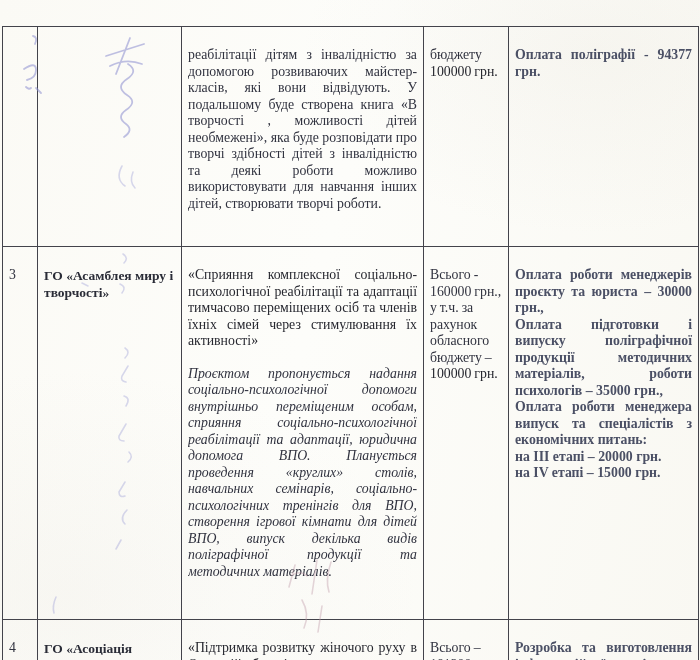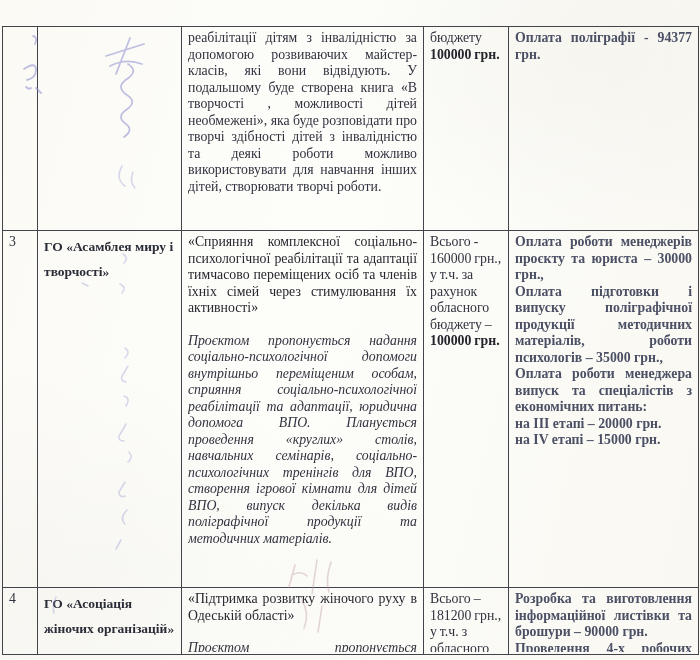--- a/index.html
+++ b/index.html
@@ -13,39 +13,39 @@
     font-family:"Liberation Serif","DejaVu Serif",serif;
     color:#30323f;
   }
   table.grid{
     position:absolute;left:2px;top:26px;width:696px;
     border-collapse:collapse;table-layout:fixed;
   }
   table.grid td{
     border:1.7px solid #43434b;
     vertical-align:top;
-    padding:3px 6px 1px 6px;
+    padding:20px 6px 1px 6px;
     font-size:13.8px;line-height:16.5px;
   }
   tr.r0{height:204px}
   tr.r1{height:357px}
   tr.r2{height:67px}
   .cw{overflow:hidden;}
   tr.r0 .cw{height:198px}
   tr.r1 .cw{height:351px}
   tr.r2 .cw{height:61px}
   td.c-num{padding-left:8px;font-size:14px;}
-  .org{font-weight:bold;font-size:13.5px;color:#2a2c37;line-height:25px;}
+  .org{font-weight:bold;font-size:13.5px;color:#2a2c37;line-height:17px;}
   p{margin:0;}
   .just{text-align:justify;}
   .desc-title{font-weight:normal;text-align:justify;color:#26272f;}
   .desc-body{margin-top:16px;font-style:italic;}
   .cut{text-align:justify;text-align-last:justify;}
   td.c-budget{padding-right:2px;word-spacing:-0.5px;}
-  .bold{font-weight:bold;color:#23242c;}
+  .bold{font-weight:normal;color:#23242c;}
   td.c-pay{color:#4b5065;font-weight:bold;}
   svg.ink{position:absolute;left:0;top:0;pointer-events:none;}
 </style>
 </head>
 <body>
 
 <div class="page">
 
   <table class="grid">
     <colgroup>

